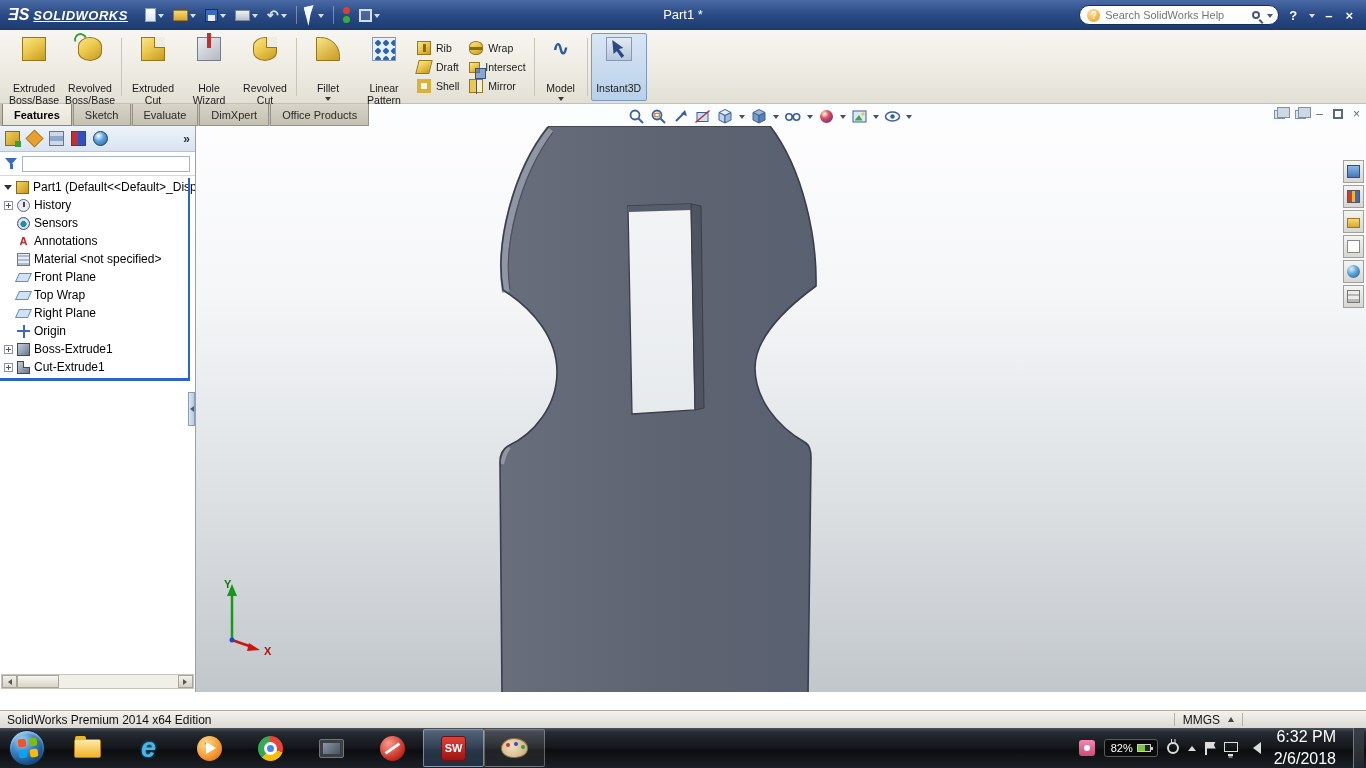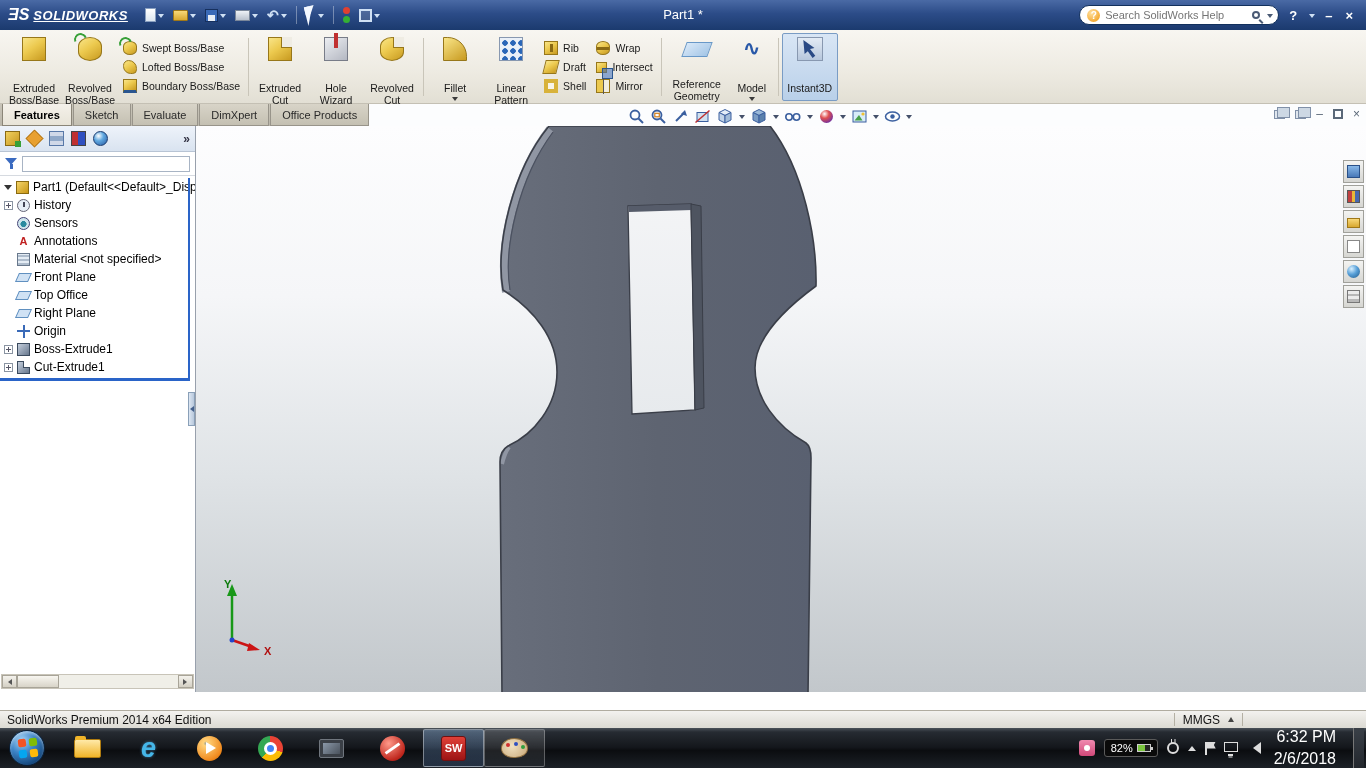--- a/index.html
+++ b/index.html
@@ -279,34 +279,20 @@
     <div class="rb-lg">
       <span class="ri lg gold"></span>
       <span class="lbl">Extruded
 Boss/Base</span>
     </div>
     <div class="rb-lg">
       <span class="ri lg gold cyl green-arc"></span>
       <span class="lbl">Revolved
 Boss/Base</span>
     </div>
-    <div class="rb-stack">
-      <div class="rb-sm">
-        <span class="ri sm gold cyl green-arc"></span>
-        <span>Swept Boss/Base</span>
-      </div>
-      <div class="rb-sm">
-        <span class="ri sm gold" style="border-radius:40% 60% 30% 55%"></span>
-        <span>Lofted Boss/Base</span>
-      </div>
-      <div class="rb-sm">
-        <span class="ri sm gold" style="border-bottom:3px solid #2a5690"></span>
-        <span>Boundary Boss/Base</span>
-      </div>
-    </div>
     <div class="rb-sep"></div>
     <div class="rb-lg">
       <span class="ri lg gold cut-notch"></span>
       <span class="lbl">Extruded
 Cut</span>
     </div>
     <div class="rb-lg">
       <span class="ri lg ri-hole"></span>
       <span class="lbl">Hole
 Wizard</span>
@@ -350,26 +336,20 @@
       <div class="rb-sm">
         <span class="ri sm gold ri-intersect" style="width:11px;height:11px"></span>
         <span>Intersect</span>
       </div>
       <div class="rb-sm">
         <span class="ri sm ri-mirror"></span>
         <span>Mirror</span>
       </div>
     </div>
     <div class="rb-sep"></div>
-    <div class="rb-lg" style="width:64px">
-      <span class="ri ri-refgeom"></span>
-      <span class="lbl">Reference
-Geometry</span>
-      <span class="rb-caret"></span>
-    </div>
     <div class="rb-lg" style="width:46px">
       <span class="ri lg ri-curves">∿</span>
       <span class="lbl">Model</span>
       <span class="rb-caret"></span>
     </div>
     <div class="rb-sep"></div>
     <div class="rb-lg active">
       <span class="ri ri-i3d"></span>
       <span class="lbl">Instant3D</span>
     </div>
@@ -518,21 +498,21 @@
         <span class="ti">
             <span class="ti-plane"></span>
           </span>
         <span>Front Plane</span>
       </div>
       <div class="tree-row">
         <span class="expander none"></span>
         <span class="ti">
             <span class="ti-plane"></span>
           </span>
-        <span>Top Office</span>
+        <span>Top Wrap</span>
       </div>
       <div class="tree-row">
         <span class="expander none"></span>
         <span class="ti">
             <span class="ti-plane"></span>
           </span>
         <span>Right Plane</span>
       </div>
       <div class="tree-row">
         <span class="expander none"></span>

